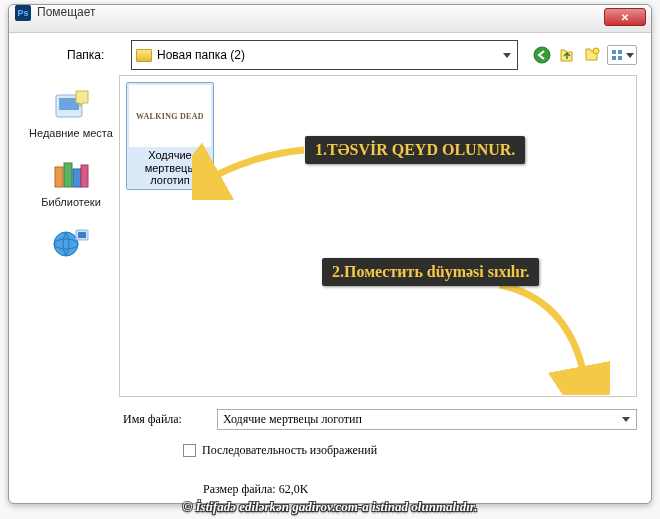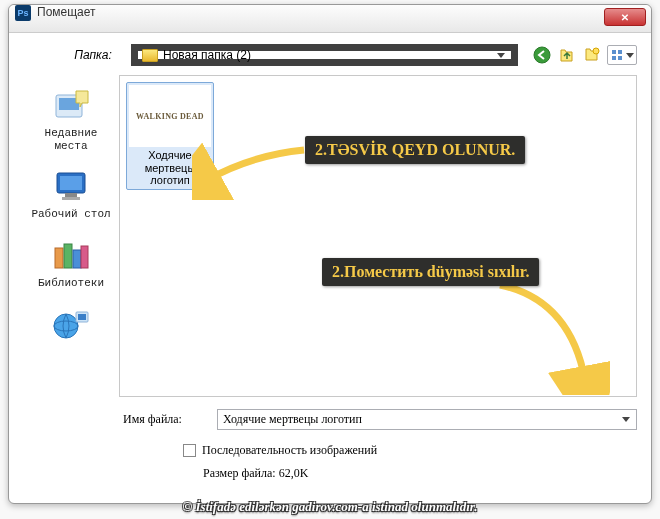--- a/index.html
+++ b/index.html
@@ -4,46 +4,46 @@
 <style>
   * { box-sizing: border-box; margin: 0; padding: 0; }
   body { width: 660px; height: 519px; background: #f8f8f8; font-family: "Segoe UI", Tahoma, sans-serif; font-size: 12px; position: relative; overflow: hidden; }
   .outer-border { position: absolute; top: 4px; left: 8px; width: 644px; height: 500px; border: 1px solid #999; border-radius: 6px; background: #fff; box-shadow: 0 2px 6px rgba(0,0,0,0.25); }
   .titlebar { height: 28px; background: linear-gradient(to bottom, #fdfdfd, #e8e8e8); border-bottom: 1px solid #ccc; border-radius: 6px 6px 0 0; display: flex; align-items: flex-start; padding: 0 6px; position: relative; }
   .ps-icon { width: 16px; height: 16px; background: #0a3a6a; color: #6bb4ff; font-size: 9px; font-weight: bold; display: flex; align-items: center; justify-content: center; border-radius: 2px; margin-right: 6px; }
   .title-text { color: #333; }
   .close-btn { position: absolute; right: 5px; top: 3px; width: 42px; height: 18px; background: linear-gradient(to bottom, #e68c8c, #c83232); border: 1px solid #a02020; border-radius: 3px; display: flex; align-items: center; justify-content: center; color: #fff; font-weight: bold; font-size: 10px; }
   .content { position: absolute; top: 28px; left: 0; right: 0; bottom: 0; padding: 8px 14px; }
   .path-row { display: flex; align-items: center; height: 28px; gap: 6px; padding-left: 44px; }
-  .path-label { width: 58px; text-align: center; padding-right: 6px; font-style: italic; }
-  .path-combo { flex: 1; height: 22px; border: 7px solid #404040; background: #fff; display: flex; align-items: center; padding: 0 4px; position: relative; }
+  .path-label { width: 58px; text-align: left; padding-right: 6px; }
+  .path-combo { flex: 1; height: 30px; border: 1px solid #404040; background: #fff; display: flex; align-items: center; padding: 0 4px; position: relative; }
   .folder-ico-sm { width: 16px; height: 13px; background: linear-gradient(to bottom, #fce97f, #e9b82f); border-radius: 1px; margin-right: 5px; border: 1px solid #c9a020; }
   .combo-arrow { position: absolute; right: 2px; top: 1px; bottom: 1px; width: 16px; display: flex; align-items: center; justify-content: center; }
   .tri-down { width: 0; height: 0; border-left: 4px solid transparent; border-right: 4px solid transparent; border-top: 5px solid #444; }
   .tool-icons { display: flex; gap: 5px; margin-left: 8px; align-items: center; }
   .tool-ic { width: 20px; height: 20px; display: flex; align-items: center; justify-content: center; font-size: 14px; }
   .main-area { display: flex; margin-top: 6px; height: 322px; }
   .sidebar { width: 96px; display: flex; flex-direction: column; gap: 2px; padding-top: 4px; }
-  .sb-item { display: flex; flex-direction: column; align-items: center; padding: 6px 2px; cursor: default; font-family: Liberation Mono, monospace; }
+  .sb-item { display: flex; flex-direction: column; align-items: center; padding: 6px 2px; cursor: default; }
   .sb-icon-wrap { width: 40px; height: 40px; display: flex; align-items: center; justify-content: center; margin-bottom: 2px; }
   .sb-label { font-size: 11px; text-align: center; color: #222; line-height: 1.15; }
   .file-area { flex: 1; border: 1px solid #c8c8c8; background: #fff; position: relative; padding: 6px; }
   .thumb { width: 88px; position: absolute; top: 6px; left: 6px; text-align: center; }
   .thumb-sel { border: 1px solid #7da9d9; background: #dbe9f9; padding: 2px; border-radius: 2px; }
   .thumb-img { width: 82px; height: 62px; background: #fff; display: flex; align-items: center; justify-content: center; color: #888; font-size: 8px; font-weight: bold; font-family: Impact, sans-serif; letter-spacing: 0.3px; }
   .thumb-lbl { font-size: 11px; line-height: 1.15; margin-top: 2px; color: #000; word-break: break-word; }
   .bottom-area { margin-top: 8px; padding-left: 100px; font-family: Liberation Serif, serif; }
   .form-row { display: flex; align-items: center; height: 28px; gap: 8px; }
   .form-lbl { width: 86px; }
   .form-combo { flex: 1; height: 21px; border: 1px solid #abadb3; background: #fff; display: flex; align-items: center; padding: 0 5px; position: relative; }
   .btn { width: 86px; height: 21px; border: 1px solid #707070; background: linear-gradient(to bottom, #f8f8f8, #e0e0e0); font-size: 12px; display: flex; align-items: center; justify-content: center; cursor: pointer; border-radius: 2px; }
   .btn-primary { border: 1px solid #3c7fb1; box-shadow: 0 0 3px rgba(60,127,177,0.8); background: linear-gradient(to bottom, #eaf6fd, #c4e5f6); }
   .check-row { display: flex; align-items: center; gap: 6px; margin-top: 10px; padding-left: 60px; }
   .checkbox { width: 13px; height: 13px; border: 1px solid #888; background: #fff; }
-  .size-row { margin-top: 8px; padding-left: 80px; font-size: 12px; }
+  .size-row { margin-top: 24px; padding-left: 80px; font-size: 12px; }
   
   .annotation { position: absolute; background: #2e2e2c; color: #f5c948; padding: 5px 10px; font-family: "Times New Roman", serif; font-weight: bold; font-size: 16px; border-radius: 2px; box-shadow: 1px 1px 3px rgba(0,0,0,0.4); z-index: 20; }
   .arrow-svg { position: absolute; z-index: 19; pointer-events: none; }
   
   .footer-text { position: absolute; bottom: 4px; left: 0; right: 0; text-align: center; color: #fff; font-family: Liberation Serif, serif; font-weight: bold; font-size: 13px; font-style: italic; text-shadow: -1px -1px 0 #333, 1px -1px 0 #333, -1px 1px 0 #333, 1px 1px 0 #333, 0 2px 2px rgba(0,0,0,0.6); z-index: 30; }
 </style>
 </head>
 <body>
 
 <div class="outer-border">
@@ -101,31 +101,20 @@
             <svg width="38" height="36">
                 <rect x="4" y="8" width="26" height="22" rx="2" fill="#dceaf7" stroke="#8fb4d9"></rect>
                 <rect x="7" y="11" width="20" height="12" fill="#6aa5de"></rect>
                 <path d="M24 4 L36 4 L36 16 L30 16 L28 20 L28 16 L24 16 Z" fill="#f5e89a" stroke="#c9b840"></path>
               </svg>
           </div>
           <div class="sb-label">Недавние места</div>
         </div>
         <div class="sb-item">
           <div class="sb-icon-wrap">
-            <svg width="38" height="36">
-                <rect x="5" y="5" width="28" height="20" rx="2" fill="#2a6fc4" stroke="#1a4f94"></rect>
-                <rect x="8" y="8" width="22" height="14" fill="#5a9fe8"></rect>
-                <rect x="13" y="25" width="12" height="4" fill="#888"></rect>
-                <rect x="10" y="29" width="18" height="3" fill="#aaa"></rect>
-              </svg>
-          </div>
-          <div class="sb-label">Рабочий стол</div>
-        </div>
-        <div class="sb-item">
-          <div class="sb-icon-wrap">
             <svg width="38" height="34">
                 <rect x="3" y="10" width="8" height="20" fill="#e89a4a" stroke="#b86a2a"></rect>
                 <rect x="12" y="6" width="8" height="24" fill="#5ab464" stroke="#3a8444"></rect>
                 <rect x="21" y="12" width="8" height="18" fill="#4a8fd8" stroke="#2a5fa8"></rect>
                 <rect x="29" y="8" width="7" height="22" fill="#d85a8a" stroke="#a83a5a"></rect>
               </svg>
           </div>
           <div class="sb-label">Библиотеки</div>
         </div>
         <div class="sb-item">
@@ -166,21 +155,21 @@
       </div>
       <div class="check-row">
         <div class="checkbox"></div>
         <span>Последовательность изображений</span>
       </div>
       <div class="size-row">Размер файла: 62,0K</div>
     </div>
   </div>
 </div>
 
-<div class="annotation" style="top:136px; left:305px;">2.TƏSVİR QEYD OLUNUR.</div>
+<div class="annotation" style="top:136px; left:305px;">1.TƏSVİR QEYD OLUNUR.</div>
 <svg class="arrow-svg" style="top:140px; left:192px; width:120px; height:60px;">
   <defs>
       <marker id="ah1" markerWidth="12" markerHeight="12" refX="2" refY="5" orient="auto">
         <path d="M0,0 L0,10 L12,5 Z" fill="#f5c948"></path>
       </marker>
     </defs>
   <path d="M112,10 Q60,15 15,40" stroke="#f5c948" stroke-width="7" fill="none" marker-end="url(#ah1)"></path>
 </svg>
 
 <div class="annotation" style="top:258px; left:322px;">2.Поместить düyməsi sıxılır.</div>

